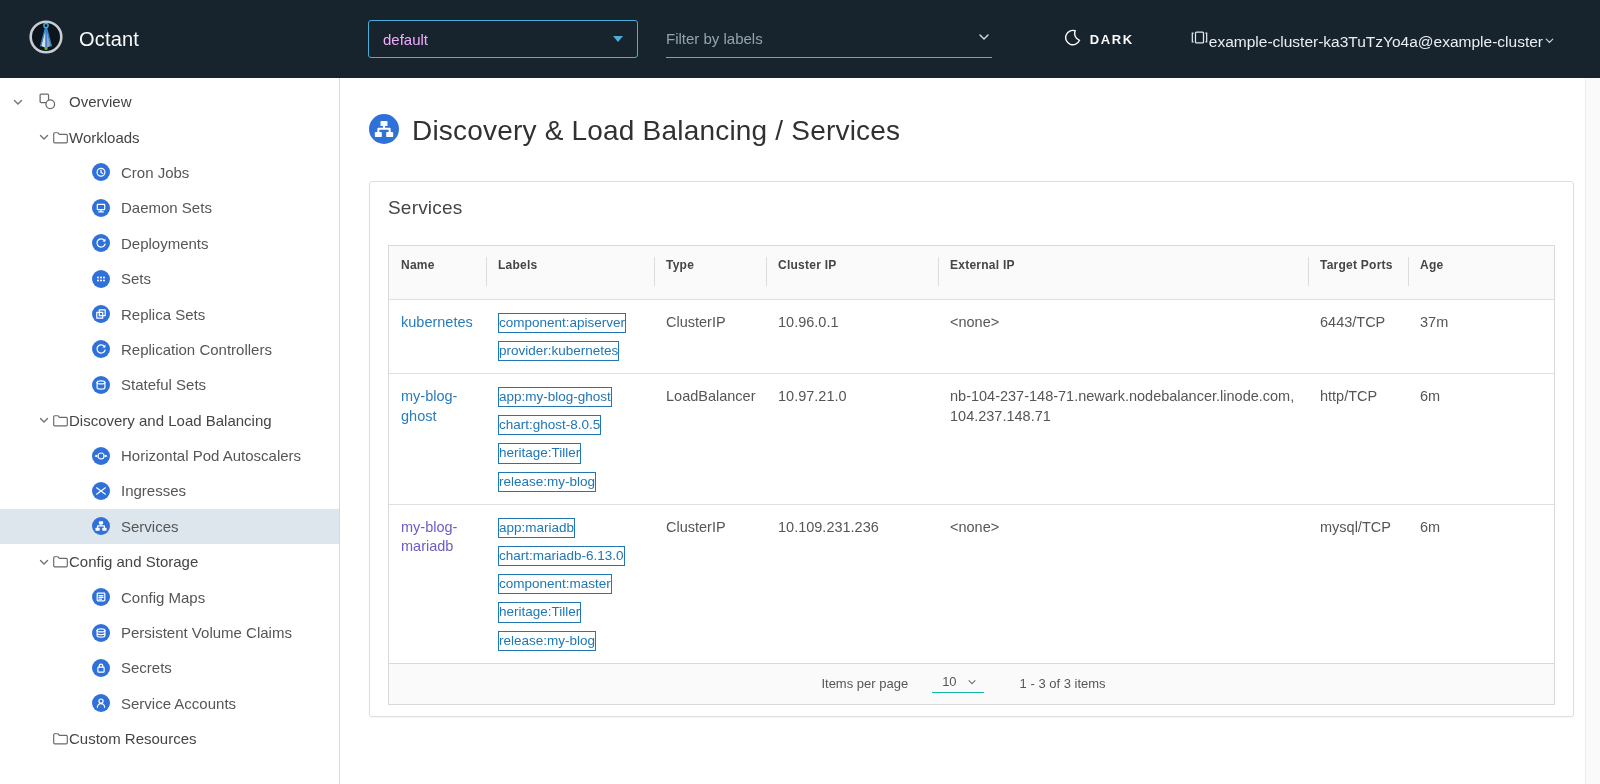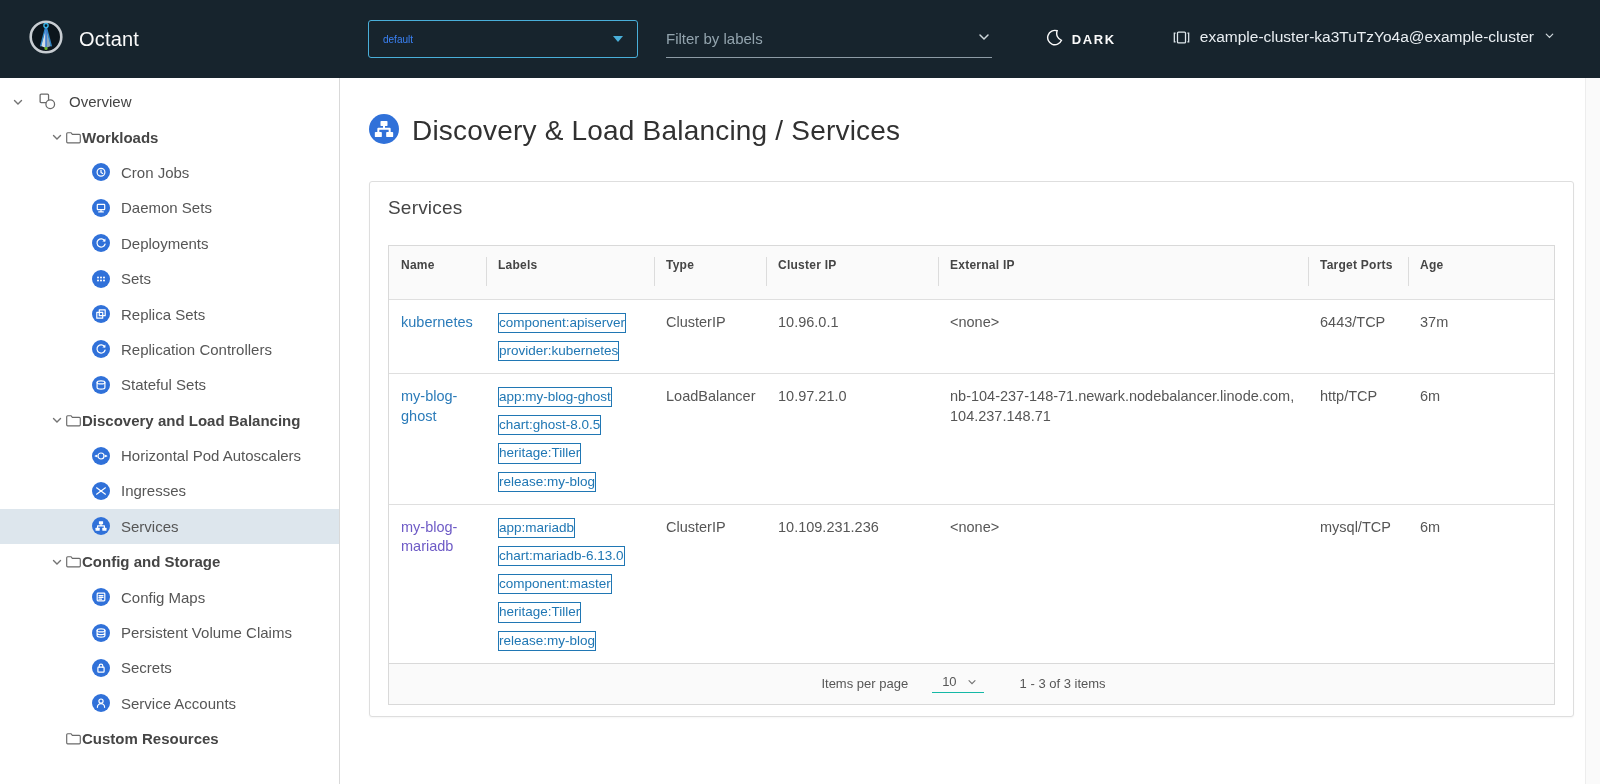--- a/index.html
+++ b/index.html
@@ -5,43 +5,43 @@
   * { margin:0; padding:0; box-sizing:border-box; }
   html,body { width:1600px; height:784px; overflow:hidden; background:#fff;
     font-family:"Liberation Sans","DejaVu Sans",sans-serif; color:#565656; }
 
   
   .topbar { height:78px; background:#17242d; display:flex; align-items:center; color:#fafafa; }
   .brand { width:340px; display:flex; align-items:center; gap:15px; padding-left:28px; flex:none; }
   .brand-name { font-size:20px; color:#fafafa; letter-spacing:.2px; }
   .ns-select { margin-left:28px; width:270px; height:38px; border:1px solid #49afd9; border-radius:3px;
     display:flex; align-items:center; justify-content:space-between; padding:0 14px; cursor:pointer; flex:none; }
-  .ns-select .val { color:#3b82f6; font-size:10px; }
+  .ns-select .val { color:#f0abfc; font-size:15px; }
   .caret-down { width:0; height:0; border-left:5px solid transparent; border-right:5px solid transparent;
     border-top:6px solid #49afd9; }
   .filter-wrap { margin-left:28px; width:326px; height:38px; display:flex; align-items:center;
     border-bottom:1px solid #8d9ba5; flex:none; }
   .filter-wrap input { flex:1; background:transparent; border:none; outline:none; color:#e9eef2;
     font-size:15px; font-family:inherit; }
   .filter-wrap input::placeholder { color:#93a4ae; }
   .top-spacer { flex:1; }
   .theme-toggle { display:flex; align-items:center; gap:9px; cursor:pointer; }
   .theme-toggle .lbl { font-size:13px; font-weight:700; letter-spacing:1.6px; color:#fafafa; }
-  .cluster-sel { display:flex; align-items:flex-start; gap:9px; margin-left:56px; margin-right:44px;
+  .cluster-sel { display:flex; align-items:flex-end; margin-left:56px; margin-right:44px;
     font-size:15.5px; color:#e9eef2; cursor:pointer; }
 
   
   .page-body { display:flex; height:719px; }
 
   
   .sidebar { width:340px; flex:none; background:#fff; border-right:1px solid #d9d9d9;
     padding-top:6px; overflow:hidden; }
   .side-row { height:35.4px; display:flex; align-items:center; font-size:15px; color:#565656; cursor:pointer; }
   .side-row.root { padding-left:10px; gap:12px; color:#454545; font-weight:500; }
-  .side-row.group { padding-left:49px; gap:0; color:#454545; font-weight:700; }
+  .side-row.group { padding-left:36px; gap:0; color:#454545; font-weight:400; }
   .side-row.leaf { padding-left:92px; gap:11px; }
   .side-row.selected { background:#dde6ed; }
   .chev-slot { width:16px; height:16px; display:inline-flex; align-items:center; justify-content:center; flex:none; }
   .icon-slot { display:inline-flex; align-items:center; justify-content:center; flex:none; }
 
   
   .main { flex:1; position:relative; background:#fff; padding:0 28px 0 29px; }
   .scroll-strip { position:absolute; top:0; right:0; bottom:0; width:17px; background:#fafafa;
     border-left:1px solid #ededed; }
   .page-title { display:flex; align-items:center; gap:13px; margin-top:36px; }

